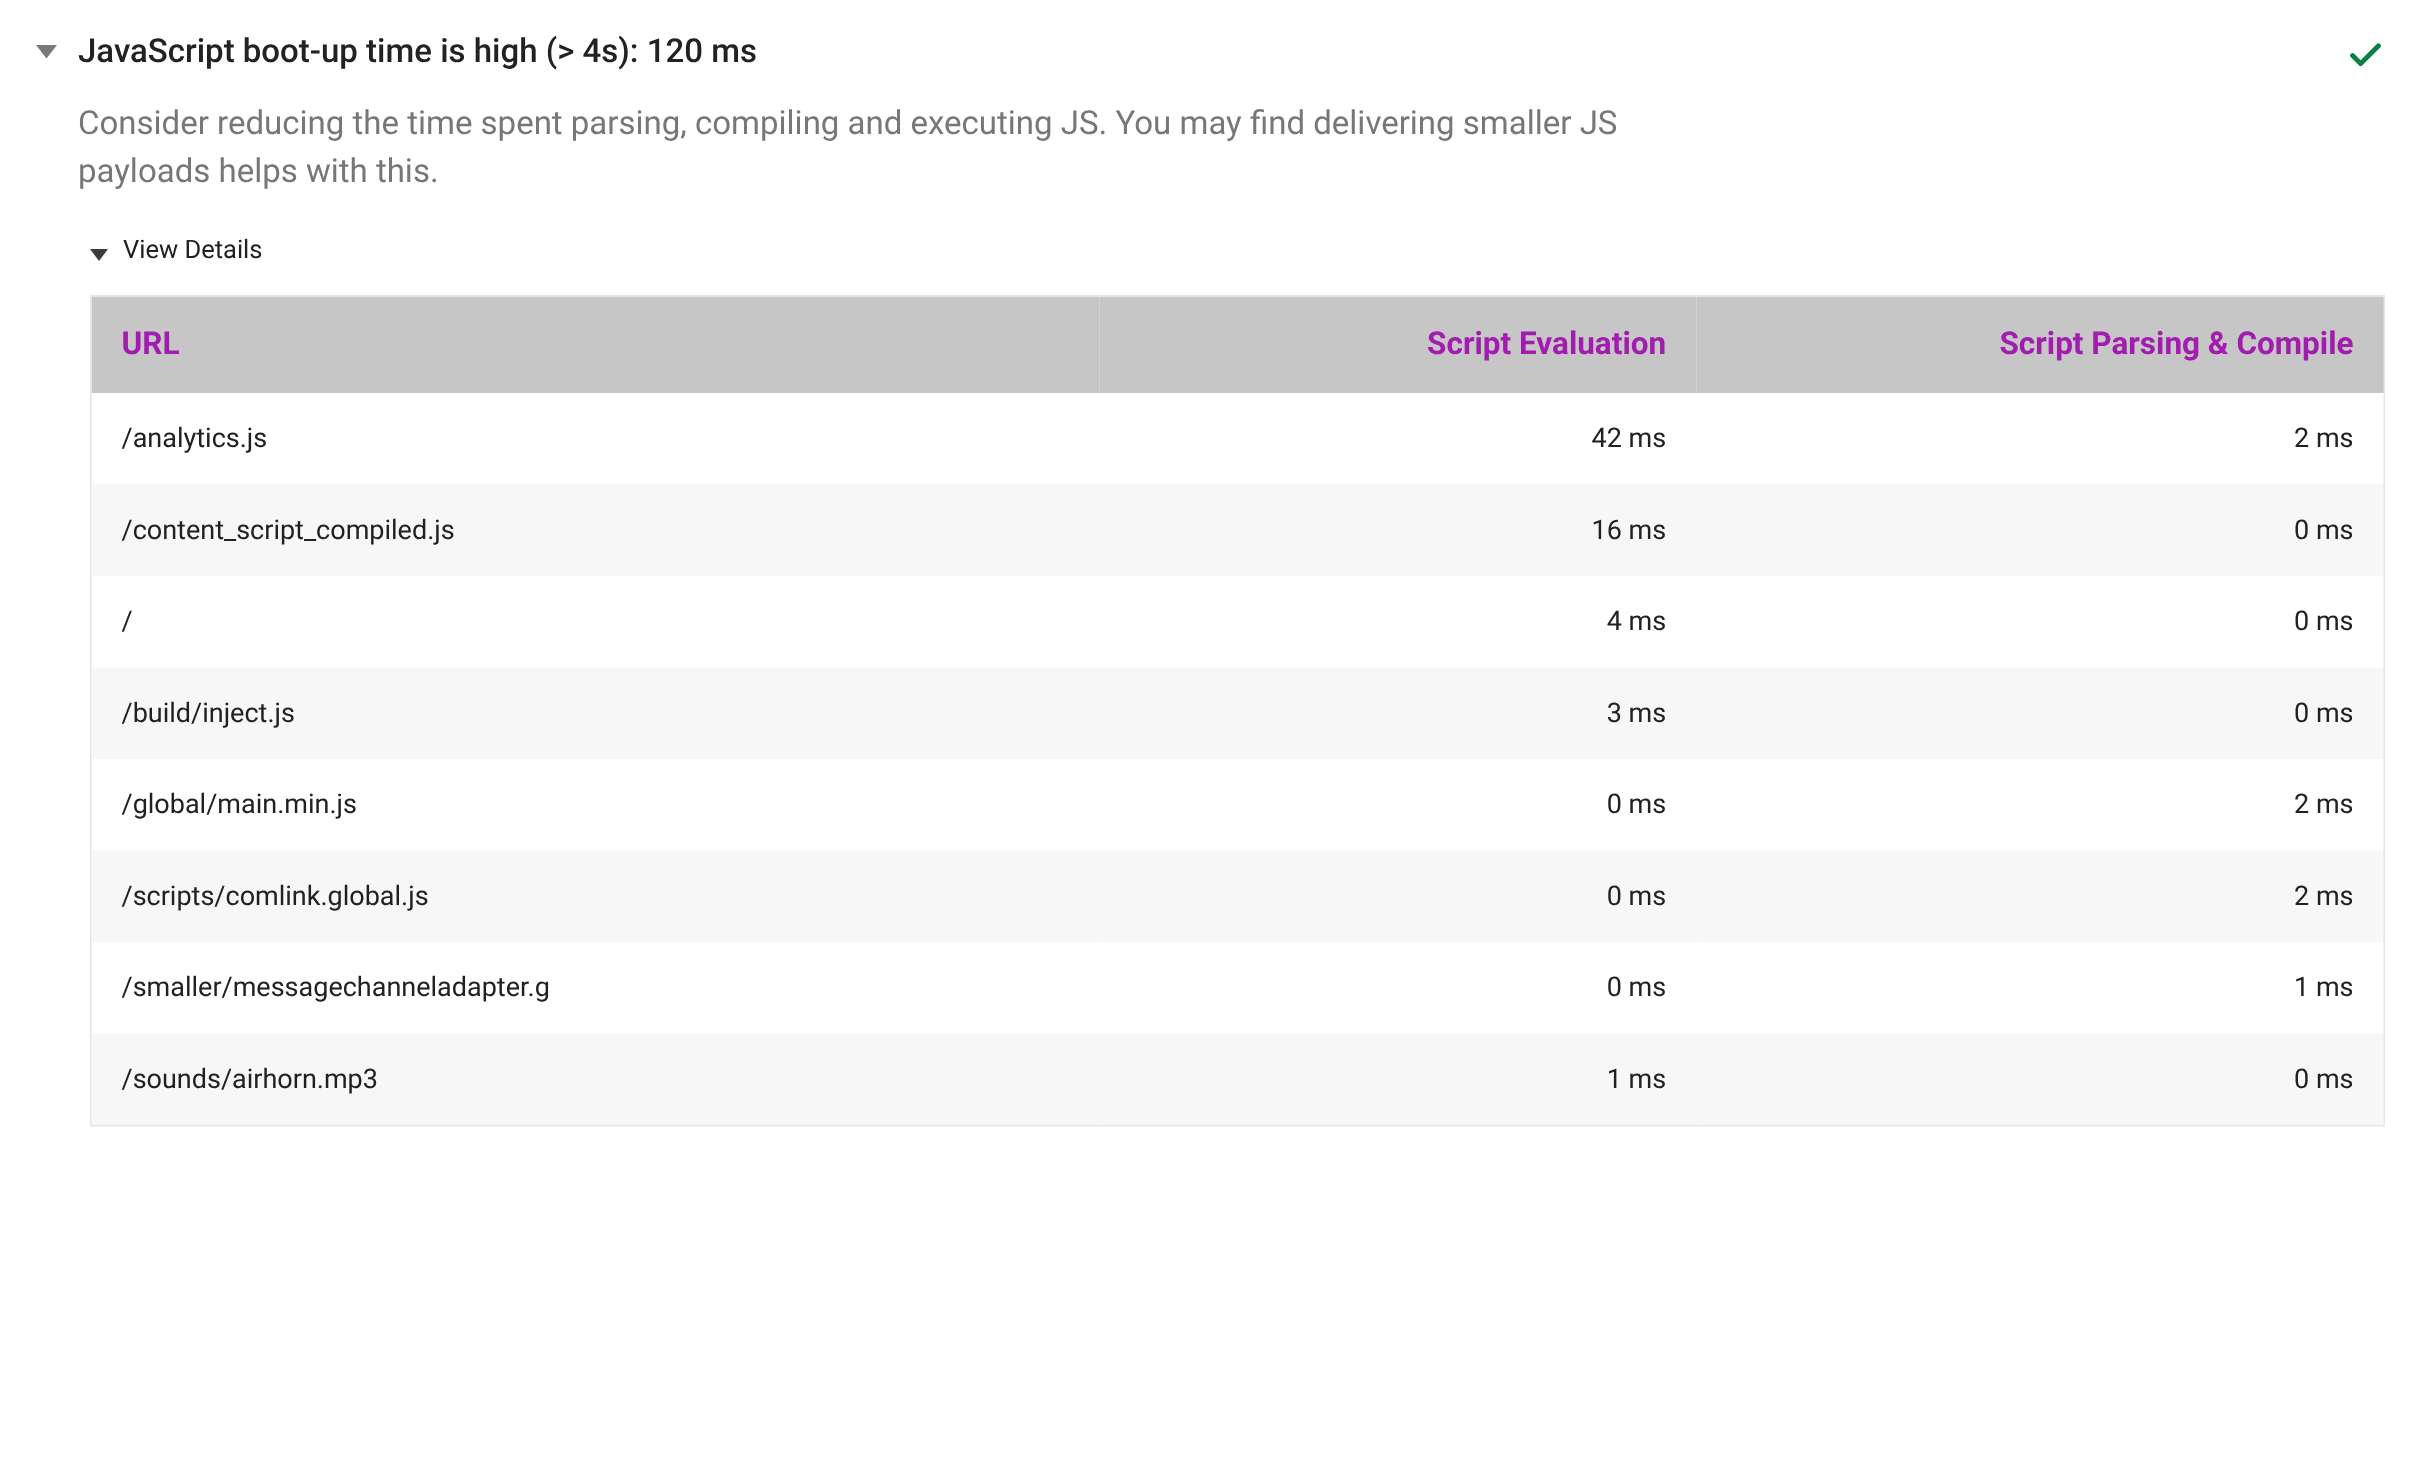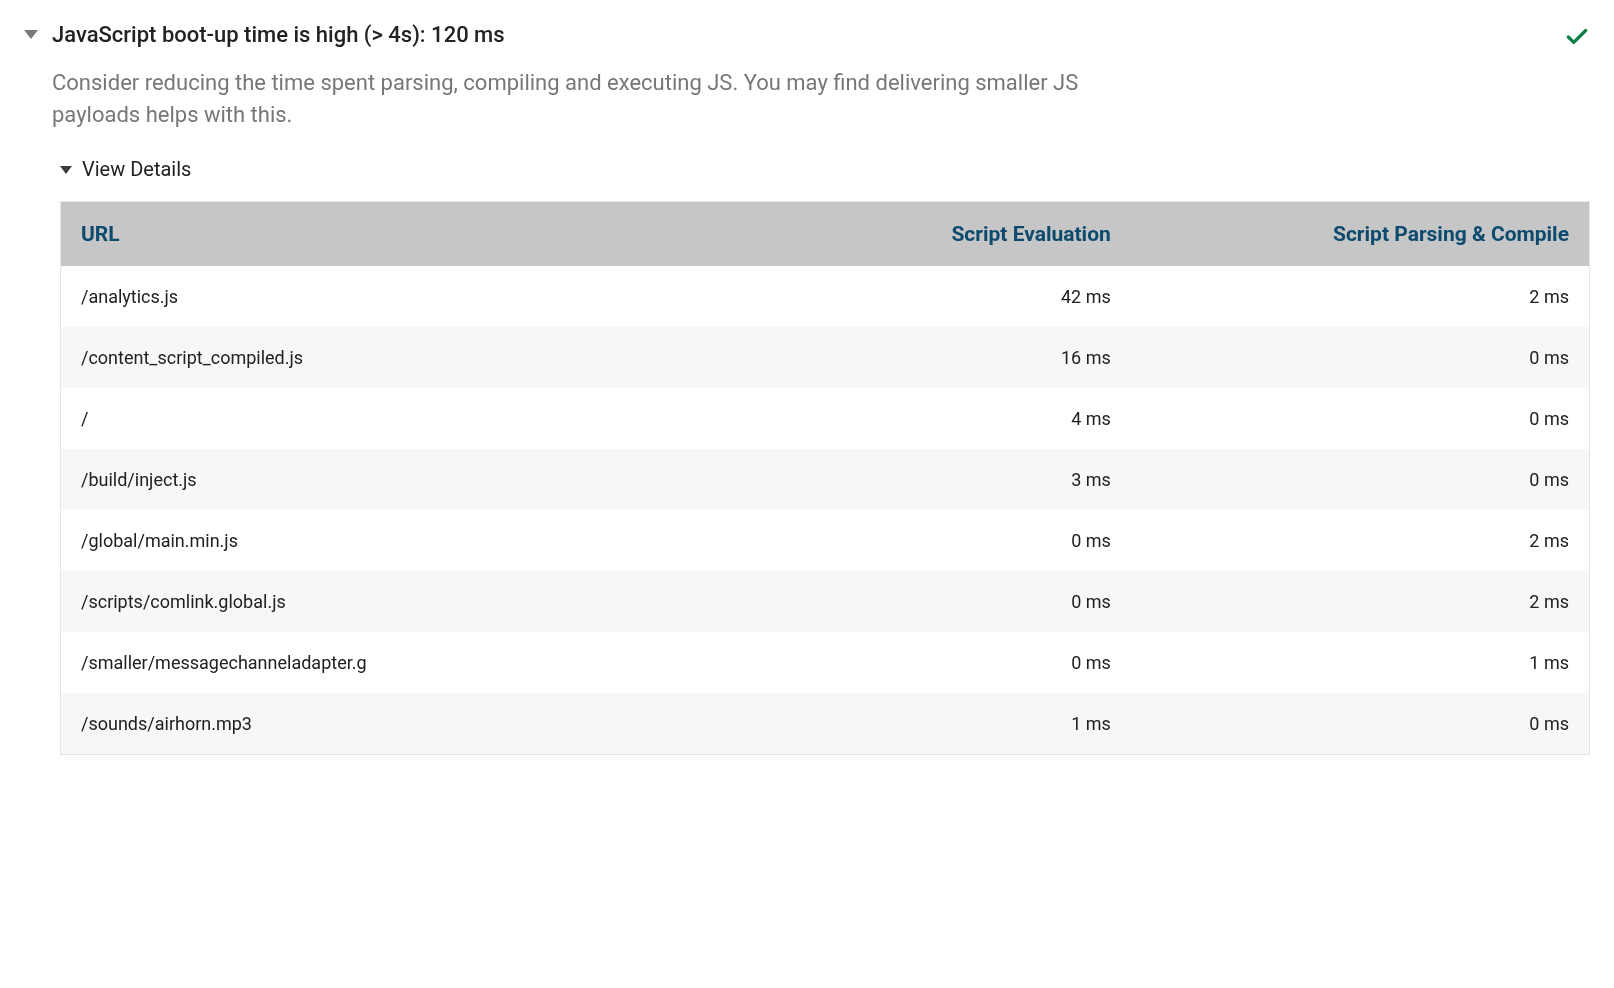--- a/index.html
+++ b/index.html
@@ -62,33 +62,33 @@
     .details-section {
       margin-left: 36px;
       margin-top: 26px;
     }
     .view-details-row {
       display: flex;
       align-items: flex-start;
       margin-bottom: 20px;
     }
     .view-details-label {
-      font-size: 20px;
+      font-size: 17px;
       color: #212121;
     }
     .details-table {
       width: 100%;
       border-collapse: collapse;
       border: 1px solid #e6e6e6;
     }
     .details-table thead th {
       background: #c6c6c6;
       font-size: 21px;
       font-weight: 700;
-      color: #0c4a6e;
+      color: #a21caf;
       padding: 20px 20px;
       text-align: left;
     }
     .details-table thead th.col-eval,
     .details-table thead th.col-parse {
       text-align: right;
     }
     .details-table tbody td {
       font-size: 18px;
       color: #212121;

